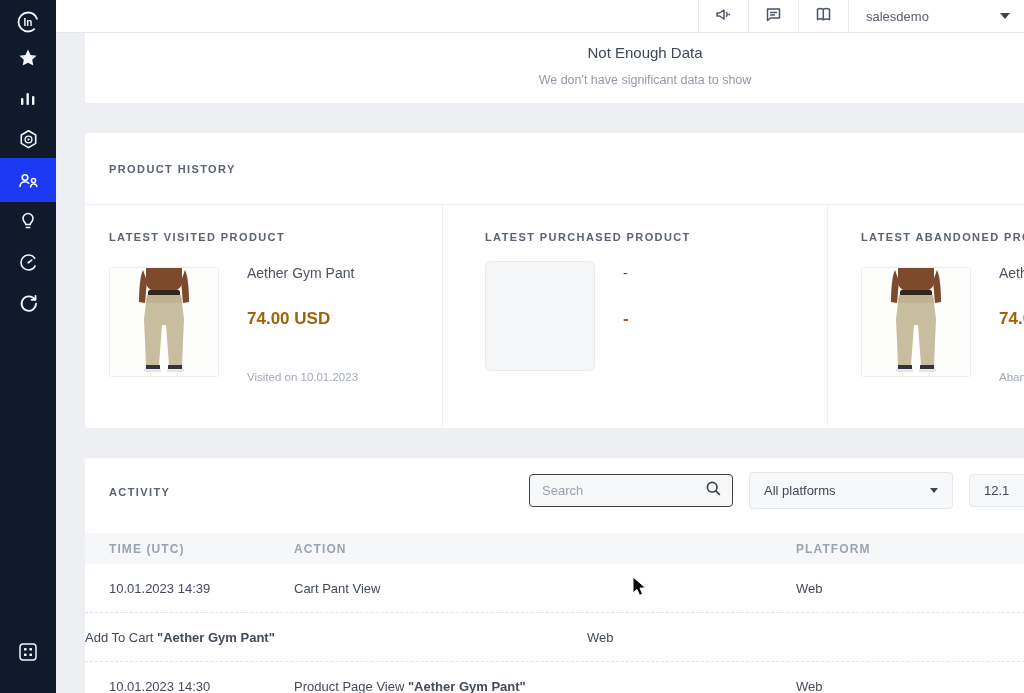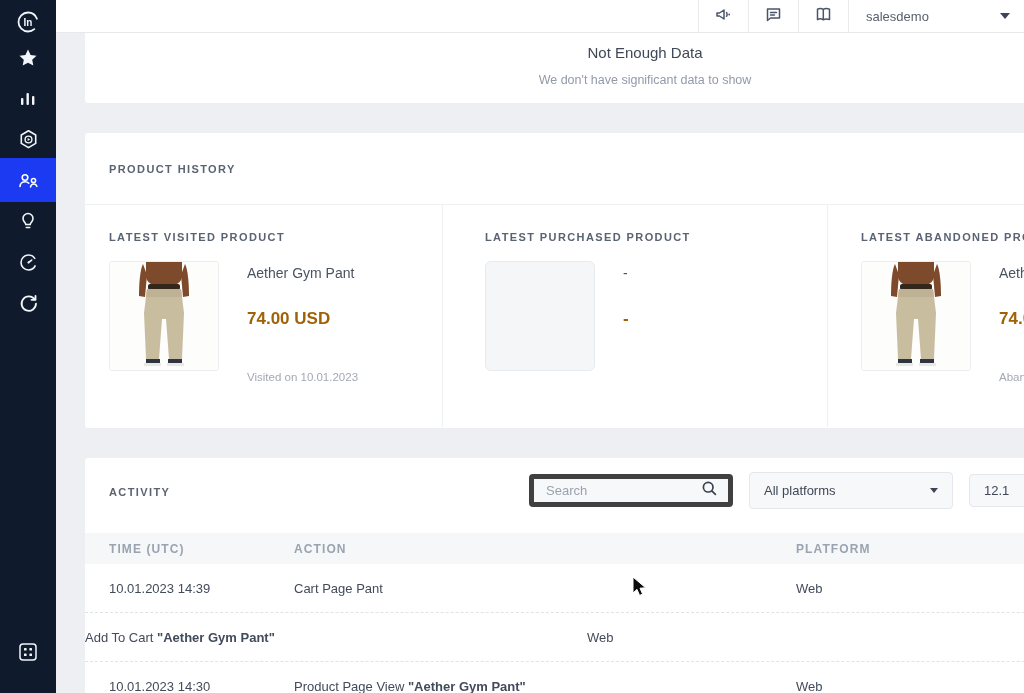--- a/index.html
+++ b/index.html
@@ -50,39 +50,39 @@
     font-size:11px; font-weight:700; letter-spacing:1.4px;
     color:#5a6372; text-transform:uppercase;
   }
   .ph-head { height:72px; display:flex; align-items:center; padding-left:24px;
     border-bottom:1px solid #eef0f3; }
   .ph-cols { display:flex; height:222px; }
   .ph-col { padding:26px 0 0 24px; }
   .ph-col-1 { width:358px; border-right:1px solid #eef0f3; }
   .ph-col-2 { width:385px; border-right:1px solid #eef0f3; padding-left:42px; }
   .ph-col-3 { width:376px; padding-left:33px; }
-  .ph-body { display:flex; margin-top:18px; }
+  .ph-body { display:flex; margin-top:18px;align-items:center; }
   .prod-img {
     width:110px; height:110px; border:1px solid #ececec; border-radius:3px;
     background:#ffffff; overflow:hidden; flex:none;
   }
   .prod-placeholder {
     width:110px; height:110px; border:1px solid #e8ebee; border-radius:6px;
     background:#f4f6f8; flex:none;
   }
   .prod-info { margin-left:28px; padding-top:4px; display:flex; flex-direction:column; }
   .prod-name { font-size:14px; color:#4a5361; }
   .prod-price { font-size:17px; font-weight:700; color:#a16207; margin-top:28px; }
   .prod-meta { font-size:11.5px; color:#a2a9b6; margin-top:42px; }
   .prod-info.empty .prod-name { color:#4a5361; }
   
   .act-head { height:65px; display:flex; align-items:center; padding:0 16px 0 24px; }
   .act-title-wrap { flex:1; }
   .search-box {
-    width:204px; height:33px; background:#f7f8fa; border:5px solid #404040;
+    width:204px; height:33px; background:#f7f8fa; border:1px solid #404040;
     border-radius:4px; display:flex; align-items:center; padding:0 10px 0 12px;
     margin-right:16px; position:relative;
   }
   .search-box input {
     border:none; outline:none; background:transparent; flex:1; min-width:0;
     font-size:13px; color:#4a5361; font-family:"Liberation Sans",sans-serif;
   }
   .search-box input::placeholder { color:#9aa2ae; }
   .select-box {
     width:204px; height:37px; background:#f7f8fa; border:1px solid #e4e7eb;
@@ -331,21 +331,21 @@
   </div>
 
   <div class="tbl-header">
     <span class="th col-time">TIME (UTC)</span>
     <span class="th col-action">ACTION</span>
     <span class="th col-platform">PLATFORM</span>
   </div>
 
   <div class="tbl-row">
     <span class="col-time">10.01.2023 14:39</span>
-    <span class="col-action"><span>Cart Page Pant</span><span class="bold"></span></span>
+    <span class="col-action"><span>Cart Pant View</span><span class="bold"></span></span>
     <span class="col-platform">Web</span>
   </div>
   <div class="tbl-row">
     <span class="col-action"><span>Add To Cart </span><span class="bold">"Aether Gym Pant"</span></span>
     <span class="col-platform">Web</span>
   </div>
   <div class="tbl-row">
     <span class="col-time">10.01.2023 14:30</span>
     <span class="col-action"><span>Product Page View </span><span class="bold">"Aether Gym Pant"</span></span>
     <span class="col-platform">Web</span>

